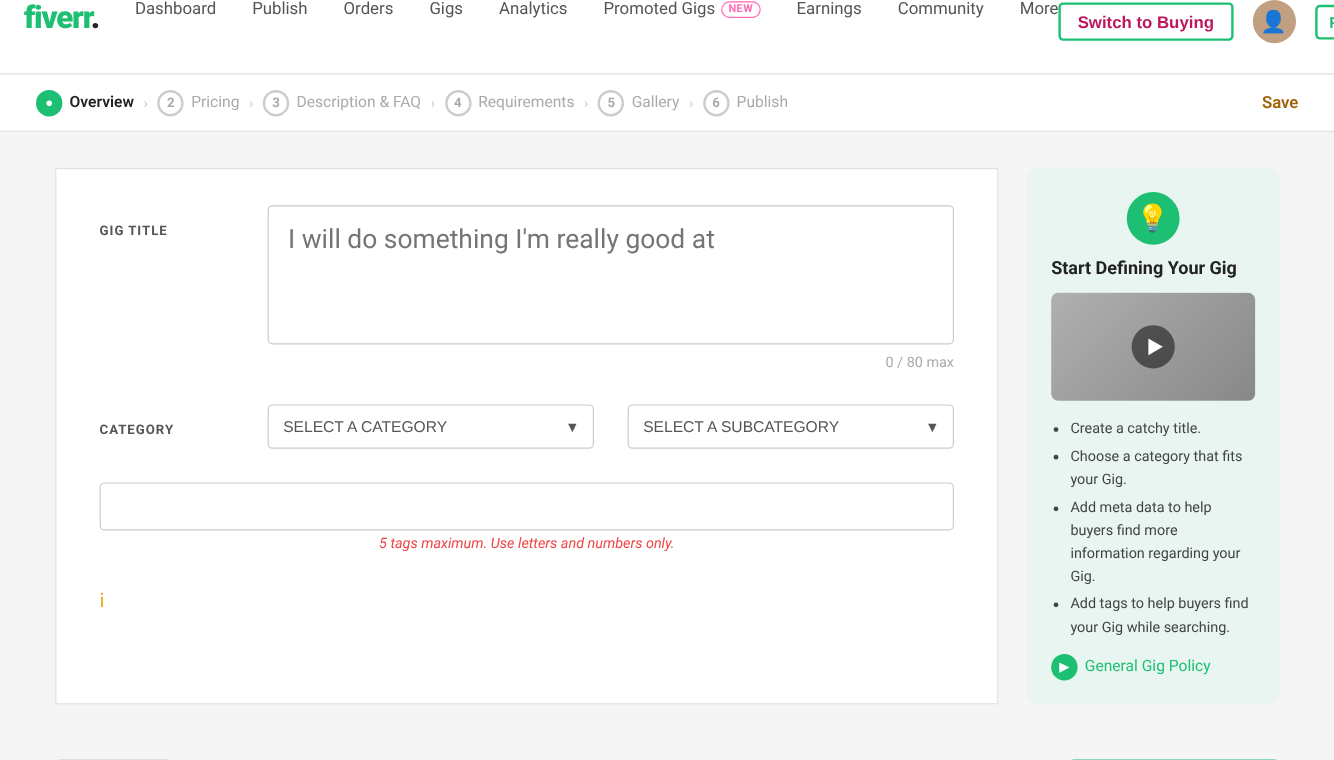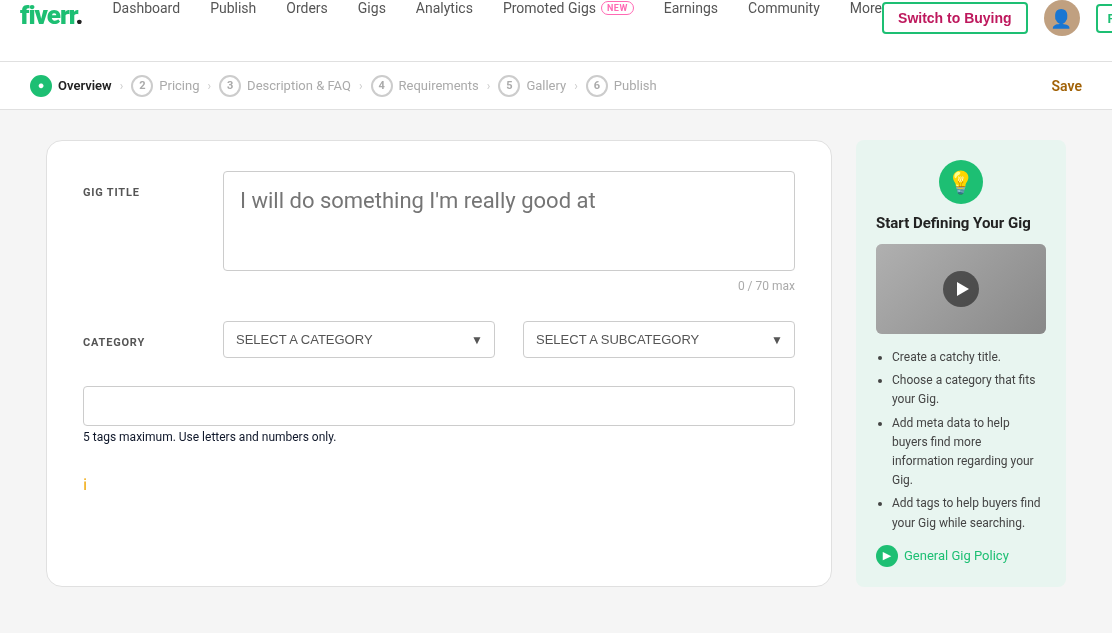--- a/index.html
+++ b/index.html
@@ -152,21 +152,21 @@
       display: flex;
       gap: 24px;
       max-width: 1100px;
       margin: 0 auto;
     }
 
     
     .form-panel {
       background: #fff;
       border: 1px solid #e0e0e0;
-      border-radius: 16px;
+      border-radius: 0;
       padding: 30px 36px;
       flex: 1;
       min-width: 0;
     }
 
     .form-row {
       display: flex;
       margin-bottom: 28px;
     }
     .form-label-col {
@@ -188,21 +188,21 @@
 
     
     .gig-title-textarea {
       width: 100%;
       border: 1px solid #ccc;
       border-radius: 4px;
       padding: 16px;
       font-size: 22px;
       color: #ccc;
       resize: none;
-      height: 100px;
+      height: 116px;
       font-family: inherit;
       outline: none;
     }
     .char-count {
       text-align: right;
       font-size: 12px;
       color: #aaa;
       margin-top: 4px;
     }
 
@@ -243,23 +243,24 @@
       width: 100%;
       border: 1px solid #ccc;
       border-radius: 4px;
       padding: 8px 12px;
       font-size: 13px;
       outline: none;
       height: 40px;
     }
     .tags-hint {
       font-size: 12px;
-      color: #0f172a;
+      color: #ef4444;
       margin-top: 4px;
-      text-align: left;
+      text-align: center;
+      font-style: italic;
     }
 
     
     .notice {
       display: flex;
       align-items: flex-start;
       gap: 8px;
       margin-top: 20px;
       font-size: 13px;
       color: #555;
@@ -474,21 +475,21 @@
 <div class="main-content">
 
   <div class="form-panel">
 
     <div class="form-row">
       <div class="form-label-col">
         <span class="form-label">GIG TITLE</span>
       </div>
       <div class="form-field-col">
         <textarea class="gig-title-textarea" placeholder="I will do something I'm really good at" style=""></textarea>
-        <div class="char-count">0 / 70 max</div>
+        <div class="char-count">0 / 80 max</div>
       </div>
     </div>
 
     <div class="form-row">
       <div class="form-label-col">
         <span class="form-label">CATEGORY</span>
       </div>
       <div class="form-field-col">
         <div class="category-selects">
           <div class="select-wrapper">

